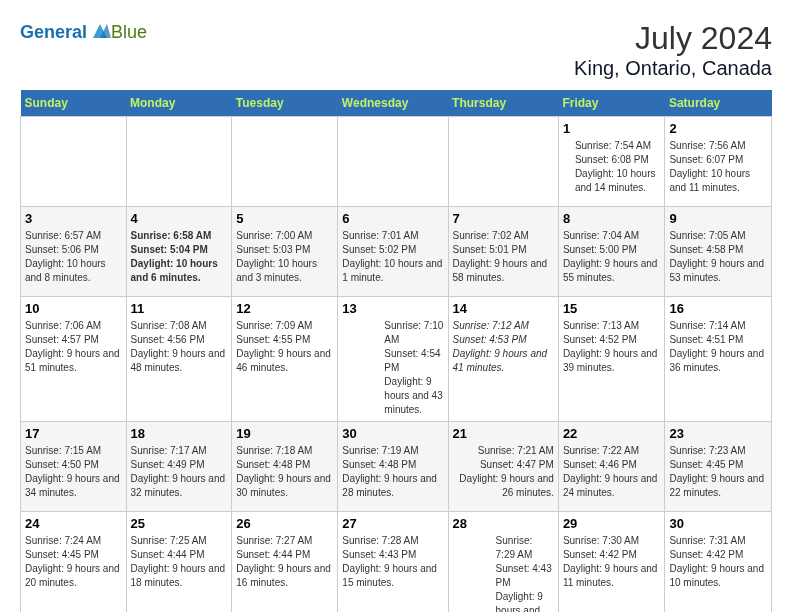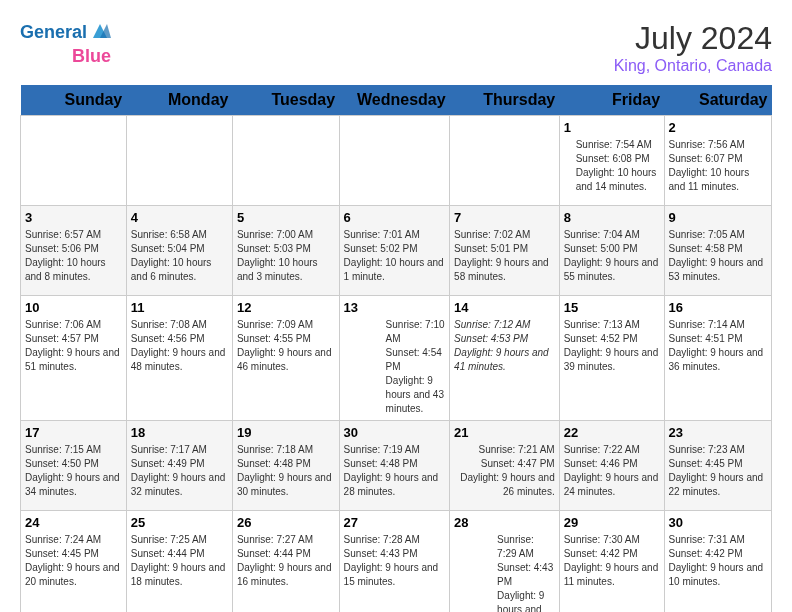--- a/index.html
+++ b/index.html
@@ -31,34 +31,34 @@
     }
     .title-block {
       text-align: right;
     }
     .month-title {
       font-size: 32px;
       font-weight: normal;
       color: #333;
     }
     .location {
-      font-size: 16px;
-      color: #8b5cf6;
+      font-size: 20px;
+      color: #0f172a;
     }
     table {
       width: 100%;
       border-collapse: collapse;
       font-size: 11px;
     }
     thead th {
       background-color: #2f6eb5;
-      color: #000000;
+      color: #bef264;
       padding: 6px 4px;
-      text-align: right;
-      font-size: 16px;
+      text-align: left;
+      font-size: 12px;
       font-weight: bold;
     }
     tbody td {
       border: 1px solid #ccc;
       vertical-align: top;
       padding: 4px;
       height: 90px;
       width: 113px;
       background: #fff;
     }
@@ -78,33 +78,33 @@
     }
     .empty-cell {
       background: #fff !important;
     }
   </style>
 </head>
 <body>
 
 <div class="header">
   <div class="logo">
-    <div style="display:flex;flex-direction:column;align-items:flex-end;">
+    <div style="display:flex;flex-direction:row;align-items:center;">
       <div style="display:flex;align-items:center;">
         <span class="logo-text">
           <span>General</span>
         </span>
         <div style="position:relative;display:inline-block;margin-left:2px;">
           <svg width="22" height="22" viewBox="0 0 22 22">
             <polygon points="4,18 11,4 18,18" fill="#3a9fd5"></polygon>
             <polygon points="11,18 18,4 22,18" fill="#1a6faf" opacity="0.7"></polygon>
           </svg>
         </div>
       </div>
-      <span class="logo-text" style="color:#ec4899;font-size:18px;font-weight:bold;">Blue</span>
+      <span class="logo-text" style="color:#4d7c0f;font-size:18px;font-weight:normal;">Blue</span>
     </div>
   </div>
   <div class="title-block">
     <div class="month-title">July 2024</div>
     <div class="location">King, Ontario, Canada</div>
   </div>
 </div>
 
 <table>
   <thead>
@@ -140,21 +140,21 @@
       </tr>
       <tr>
         <td>
           <span class="day-num">3</span>
           <div class="day-info" style="white-space: pre-line;">Sunrise: 6:57 AM
 Sunset: 5:06 PM
 Daylight: 10 hours and 8 minutes.</div>
         </td>
         <td>
           <span class="day-num">4</span>
-          <div class="day-info" style="white-space: pre-line;">Sunrise: 6:58 AM
+          <div class="day-info" style="white-space: pre-line; font-weight: bold;">Sunrise: 6:58 AM
 Sunset: 5:04 PM
 Daylight: 10 hours and 6 minutes.</div>
         </td>
         <td>
           <span class="day-num">5</span>
           <div class="day-info" style="white-space: pre-line;">Sunrise: 7:00 AM
 Sunset: 5:03 PM
 Daylight: 10 hours and 3 minutes.</div>
         </td>
         <td>

